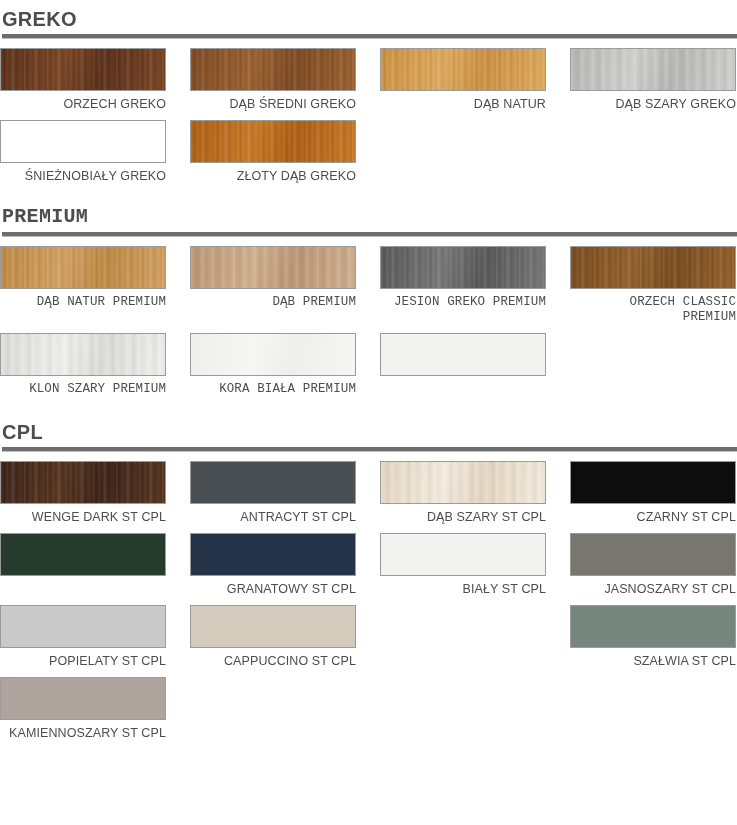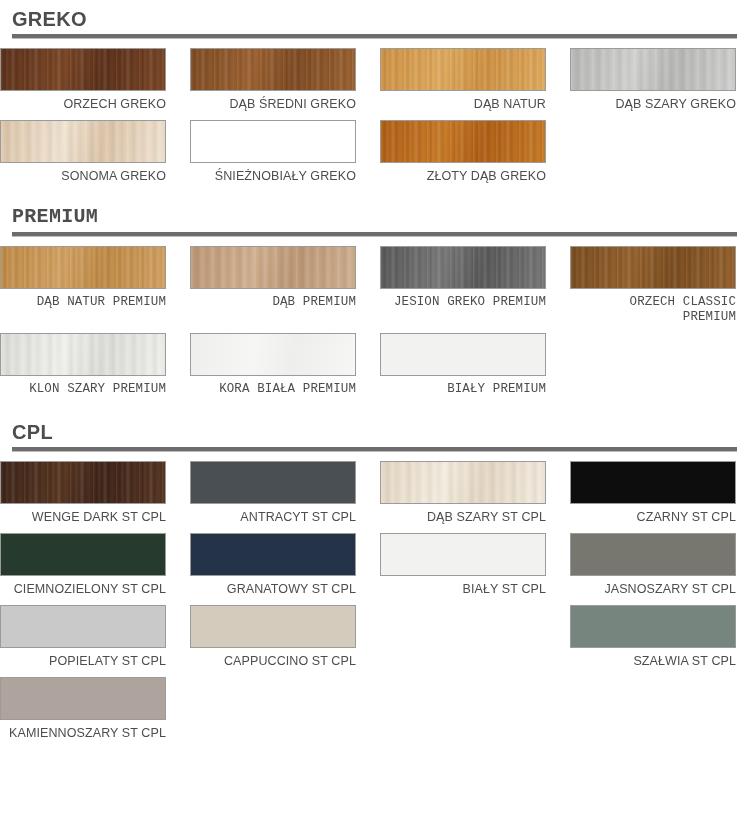--- a/index.html
+++ b/index.html
@@ -17,21 +17,21 @@
   .page {
     position: relative;
     width: 737px;
     height: 825px;
     box-sizing: border-box;
   }
 
   
   .section { width: 737px; }
   .section-head {
-    padding: 0 0 0 12px;
+    padding: 0 0 0 2px;
     margin-top: 8px;
   }
   .section-title {
     font-size: 20px;
     font-weight: bold;
     letter-spacing: 0.3px;
     color: #4d4d4d;
     line-height: 22px;
     margin: 0;
     padding-bottom: 4px;
@@ -135,24 +135,20 @@
         </div>
         <div class="cell">
           <div class="swatch grain" style="background-image: linear-gradient(100deg, rgb(207, 146, 67) 0%, rgb(224, 171, 94) 38%, rgb(207, 146, 67) 62%, rgb(224, 171, 94) 100%); background-color: rgb(207, 146, 67);"></div>
           <span class="caption">DĄB NATUR</span>
         </div>
         <div class="cell">
           <div class="swatch grain soft" style="background-image: linear-gradient(100deg, rgb(182, 182, 180) 0%, rgb(207, 207, 205) 38%, rgb(182, 182, 180) 62%, rgb(207, 207, 205) 100%); background-color: rgb(182, 182, 180);"></div>
           <span class="caption">DĄB SZARY GREKO</span>
         </div>
         <div class="cell">
-          <div class="swatch grain soft" style="background-image: linear-gradient(100deg, rgb(220, 196, 168) 0%, rgb(240, 226, 208) 38%, rgb(220, 196, 168) 62%, rgb(240, 226, 208) 100%); background-color: rgb(220, 196, 168);"></div>
-          <span class="caption">SONOMA GREKO</span>
-        </div>
-        <div class="cell">
           <div class="swatch grain plain" style="background-color: rgb(255, 255, 255);"></div>
           <span class="caption">ŚNIEŻNOBIAŁY GREKO</span>
         </div>
         <div class="cell">
           <div class="swatch grain" style="background-image: linear-gradient(100deg, rgb(176, 95, 20) 0%, rgb(200, 122, 38) 38%, rgb(176, 95, 20) 62%, rgb(200, 122, 38) 100%); background-color: rgb(176, 95, 20);"></div>
           <span class="caption">ZŁOTY DĄB GREKO</span>
         </div>
       </div>
     </div>
     <div class="section s-premium">
@@ -181,21 +177,20 @@
         <div class="cell">
           <div class="swatch grain soft" style="background-image: linear-gradient(100deg, rgb(220, 220, 216) 0%, rgb(239, 239, 236) 38%, rgb(220, 220, 216) 62%, rgb(239, 239, 236) 100%); background-color: rgb(220, 220, 216);"></div>
           <span class="caption">KLON SZARY PREMIUM</span>
         </div>
         <div class="cell">
           <div class="swatch grain plain" style="background-image: linear-gradient(100deg, rgb(238, 238, 236) 0%, rgb(246, 246, 244) 38%, rgb(238, 238, 236) 62%, rgb(246, 246, 244) 100%); background-color: rgb(238, 238, 236);"></div>
           <span class="caption">KORA BIAŁA PREMIUM</span>
         </div>
         <div class="cell">
           <div class="swatch grain plain" style="background-color: rgb(242, 242, 240);"></div>
-          <span class="caption">BIAŁY PREMIUM</span>
         </div>
         <div class="cell empty">
           <div class="swatch grain plain"></div>
           <span class="caption"></span>
         </div>
       </div>
     </div>
     <div class="section s-cpl">
       <div class="section-head">
         <h2 class="section-title">CPL</h2>
@@ -213,21 +208,20 @@
         <div class="cell">
           <div class="swatch grain soft" style="background-image: linear-gradient(100deg, rgb(228, 214, 194) 0%, rgb(243, 235, 222) 38%, rgb(228, 214, 194) 62%, rgb(243, 235, 222) 100%); background-color: rgb(228, 214, 194);"></div>
           <span class="caption">DĄB SZARY ST CPL</span>
         </div>
         <div class="cell">
           <div class="swatch grain plain" style="background-color: rgb(13, 13, 13);"></div>
           <span class="caption">CZARNY ST CPL</span>
         </div>
         <div class="cell">
           <div class="swatch grain plain" style="background-color: rgb(38, 58, 46);"></div>
-          <span class="caption">CIEMNOZIELONY ST CPL</span>
         </div>
         <div class="cell">
           <div class="swatch grain plain" style="background-color: rgb(37, 51, 73);"></div>
           <span class="caption">GRANATOWY ST CPL</span>
         </div>
         <div class="cell">
           <div class="swatch grain plain" style="background-color: rgb(242, 242, 240);"></div>
           <span class="caption">BIAŁY ST CPL</span>
         </div>
         <div class="cell">

